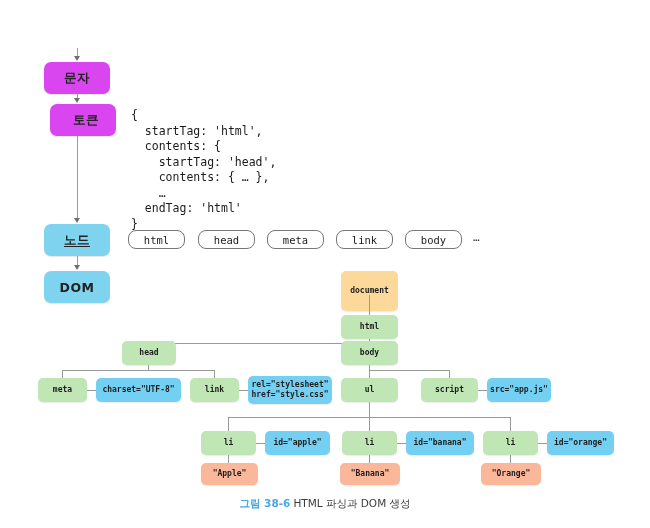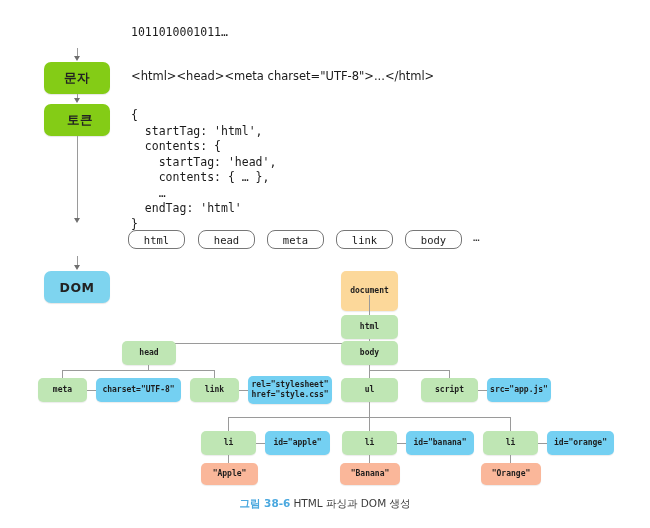--- a/index.html
+++ b/index.html
@@ -30,21 +30,21 @@
     display: flex;
     align-items: center;
     justify-content: center;
     font-size: 12.5px;
     font-weight: bold;
     letter-spacing: 0.5px;
     box-shadow: 0 1px 1px rgba(0,0,0,0.10);
     box-sizing: border-box;
   }
   .stage-byte   { background: #fcdfa0; }
-  .stage-green  { background: #84cc16; }
+  .stage-green  { background: #d946ef; }
   .stage-blue   { background: #7ed4ef; }
   .stage-label-underline { text-decoration: underline; text-underline-offset: 2px; }
 
   
   .code-mono {
     font-family: "DejaVu Sans Mono", monospace;
     font-size: 11.5px;
     line-height: 15.5px;
     white-space: pre;
     color: #1b1b1b;
@@ -128,44 +128,45 @@
 </head>
 <body>
 
 <div id="stage">
 
 
   <div class="abs stage-box stage-green" style="left:44px; top:62px;">
     <span>문자</span>
   </div>
 
-  <div class="abs stage-box stage-green" style="left:44px; top:104px;padding-left:6px;">
+  <div class="abs stage-box stage-green" style="left:50px; top:104px;padding-left:6px;">
     <span>토큰</span>
   </div>
 
+  <div class="abs stage-box stage-blue" style="left:44px; top:224px;">
+    <span class="stage-label-underline">노드</span>
+  </div>
 
   <div class="abs stage-box stage-blue" style="left:44px; top:271px;text-align:center;">
     <span>DOM</span>
   </div>
 
   <div class="abs vline" style="left:77px; top:48px;  height:9px;"></div>
   <div class="abs arrow-head" style="left:73.5px; top:56px;"></div>
 
   <div class="abs vline" style="left:77px; top:94px;  height:5px;"></div>
   <div class="abs arrow-head" style="left:73.5px; top:98px;"></div>
 
   <div class="abs vline" style="left:77px; top:136px; height:83px;"></div>
   <div class="abs arrow-head" style="left:73.5px; top:218px;"></div>
 
   <div class="abs vline" style="left:77px; top:256px; height:10px;"></div>
   <div class="abs arrow-head" style="left:73.5px; top:265px;"></div>
 
-  <div class="abs code-mono" style="left:131px; top:25px;">1011010001011…</div>
-
-  <div class="abs code-sans" style="left:131px; top:69px;">&lt;html&gt;&lt;head&gt;&lt;meta charset="UTF-8"&gt;...&lt;/html&gt;</div>
+
 
   <div class="abs code-mono" style="left:131px; top:108px;">{
   startTag: 'html',
   contents: {
     startTag: 'head',
     contents: { … },
     …
   endTag: 'html'
 }</div>
 

